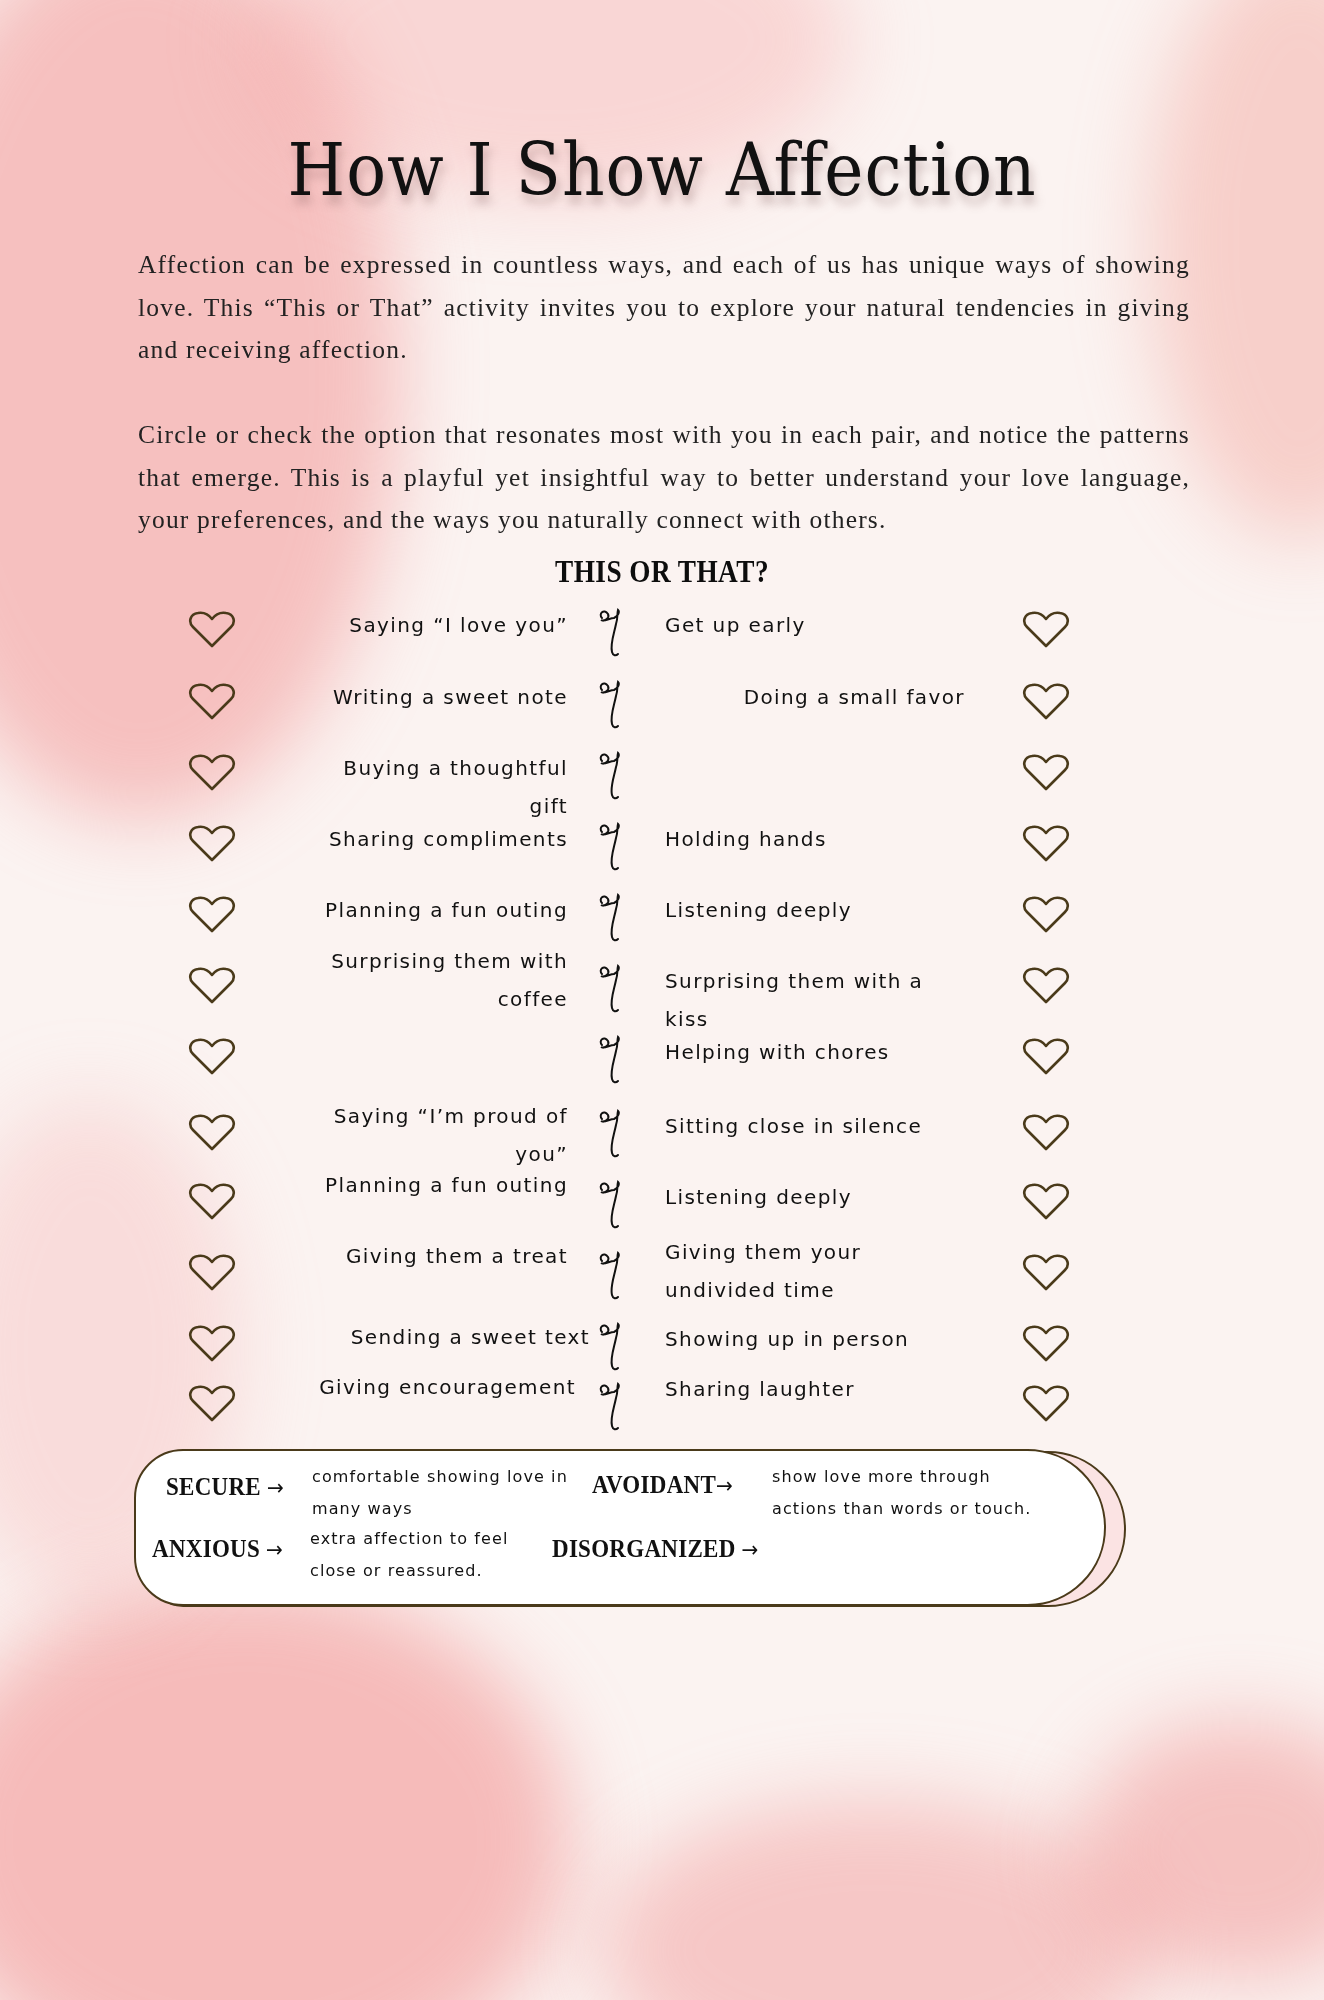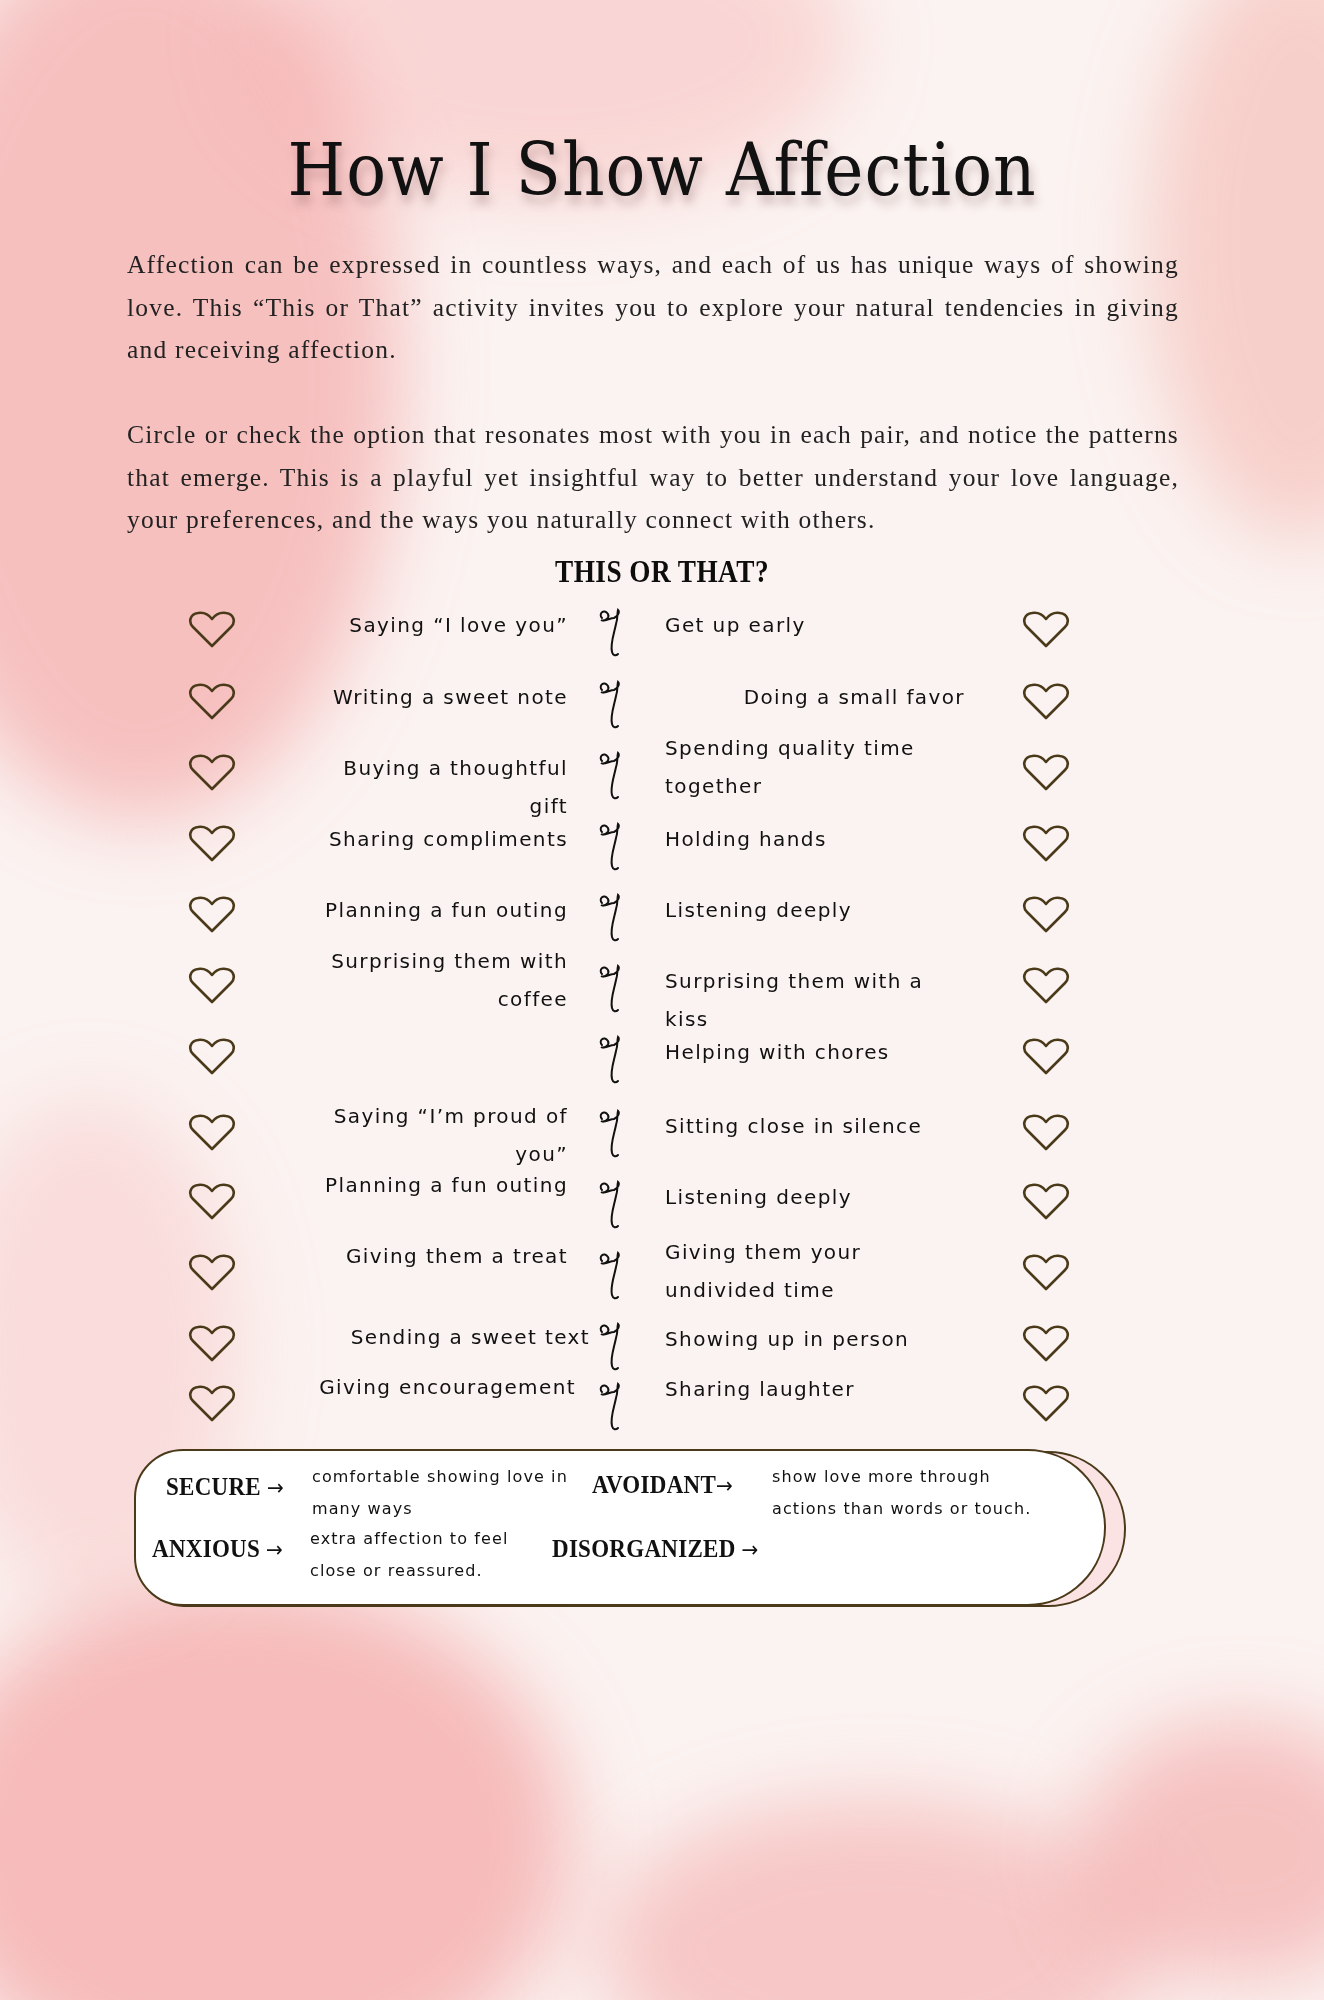--- a/index.html
+++ b/index.html
@@ -15,21 +15,21 @@
 
   .title {
     position: absolute; left: 0; width: 1324px; top: 128px;
     text-align: center; font-family: "DejaVu Serif", serif;
     font-size: 72px; font-weight: normal; letter-spacing: 1px;
     transform: scaleX(0.92); transform-origin: center;
     color: #111; text-shadow: 3px 8px 10px rgba(120,80,80,0.35);
     margin: 0;
   }
   .para {
-    position: absolute; left: 127px; width: 1052px;
+    position: absolute; left: 138px; width: 1052px;
     font-family: "Liberation Serif", serif;
     font-size: 25.5px; line-height: 42.5px; letter-spacing: 1.2px;
     text-align: justify; text-align-last: left; color: #222; margin: 0;
   }
   .p1 { top: 244px; }
   .p2 { top: 414px; }
 
   .section-title {
     position: absolute; left: 0; width: 1324px; top: 554px; text-align: center;
     font-family: "Liberation Serif", serif; font-weight: bold; font-size: 31px;
@@ -135,21 +135,20 @@
       <svg viewBox="0 0 48 40">
         <path d="M24 36 L5 17 C0 12 2 4 10 3 C16 2 21 5 24 9 C27 5 32 2 38 3 C46 4 48 12 43 17 Z" fill="none" stroke="#4a3a1a" stroke-width="2.6" stroke-linejoin="round"></path>
       </svg>
     </div>
     <div class="opt opt-l" style="top: -2px;">Buying a thoughtful gift</div>
     <div class="or-sym" style="top: -2px;">
       <svg viewBox="0 0 34 60">
         <path d="M6 12 C2 8 8 2 12 8 C14 12 8 16 5 14 C8 16 14 12 18 12 C22 10 24 6 22 4 C21 8 22 12 20 18 C18 28 14 38 16 46 C17 50 20 50 22 48" fill="none" stroke="#111" stroke-width="2" stroke-linecap="round"></path>
       </svg>
     </div>
-    <div class="opt opt-r" style="top: -22px;">Spending quality time together</div>
     <div class="heart heart-r" style="top: 2px;">
       <svg viewBox="0 0 48 40">
         <path d="M24 36 L5 17 C0 12 2 4 10 3 C16 2 21 5 24 9 C27 5 32 2 38 3 C46 4 48 12 43 17 Z" fill="none" stroke="#4a3a1a" stroke-width="2.6" stroke-linejoin="round"></path>
       </svg>
     </div>
   </div>
       <div class="row" style="top: 822px;">
     <div class="heart heart-l" style="top: 2px;">
       <svg viewBox="0 0 48 40">
         <path d="M24 36 L5 17 C0 12 2 4 10 3 C16 2 21 5 24 9 C27 5 32 2 38 3 C46 4 48 12 43 17 Z" fill="none" stroke="#4a3a1a" stroke-width="2.6" stroke-linejoin="round"></path>

